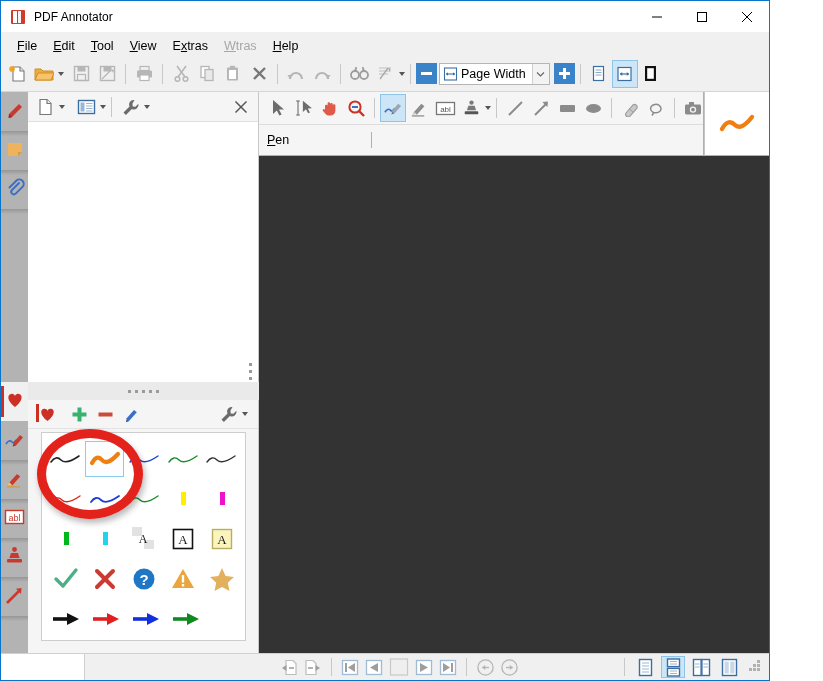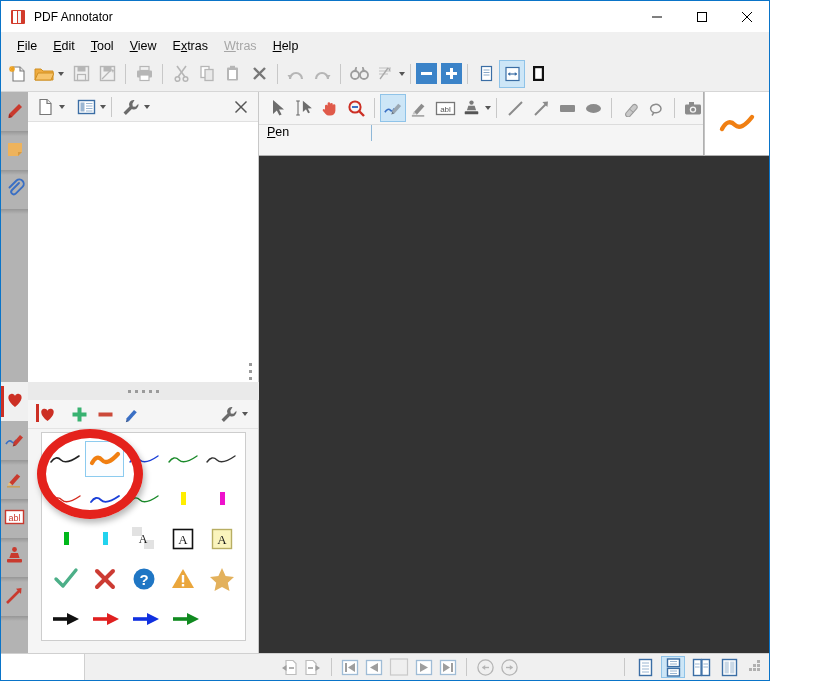--- a/index.html
+++ b/index.html
@@ -150,21 +150,21 @@
     background: #333333;
   }
   #anno-toolbar {
     position: absolute; left: 0; top: 0; right: 65px; height: 64px;
     background: #f5f5f5; border-bottom: 1px solid #b0b0b0; border-right: 1px solid #b0b0b0;
   }
   #anno-row1 {
     height: 33px; display:flex; align-items:center; padding-left: 6px;
     border-bottom: 1px solid #dcdcdc;
   }
-  #anno-row2 { height: 30px; display:flex; align-items:flex-start; padding-left: 8px; gap: 16px; }
+  #anno-row2 { height: 30px; display:flex; align-items:center; padding-left: 8px; gap: 16px; }
   #pen-label { font-size: 12.5px; color: #000; }
   #pen-label u { text-decoration: underline; }
   #anno-caret { width:1px; height:16px; background:#8fb8d8; margin-left: 66px; }
   #preview-box {
     position: absolute; right: 0; top: 0; width: 65px; height: 64px;
     background: #ffffff; border-left: 1px solid #c4c4c4; border-bottom: 1px solid #b0b0b0;
     display:flex; align-items:center; justify-content:center;
   }
 
   
@@ -356,20 +356,35 @@
       </svg>
     </div>
     <div class="caret"></div>
 
     <div class="tb-sep"></div>
 
     <div class="sq-blue">
       <div class="bar"></div>
     </div>
 
+    <div class="zoom-box">
+      <span style="display:flex;align-items:center;padding-left:3px">
+        <svg width="15" height="14" viewBox="0 0 15 14">
+          <rect x="1.5" y="1" width="12" height="12" fill="#fff" stroke="#3b6ea5" stroke-width="1.1"></rect>
+          <path d="M3 7 h9" stroke="#3b6ea5" stroke-width="1.1"></path>
+          <path d="M3 7 l2 -1.8 v3.6 z M12 7 l-2 -1.8 v3.6 z" fill="#3b6ea5"></path>
+        </svg>
+      </span>
+      <span class="ztext">Page Width</span>
+      <span class="zdrop">
+        <svg width="9" height="6" viewBox="0 0 9 6">
+            <path d="M1 1.5 L4.5 5 L8 1.5" fill="none" stroke="#666" stroke-width="1.1"></path>
+          </svg>
+      </span>
+    </div>
 
     <div style="width:4px"></div>
     <div class="sq-blue" style="position:relative">
       <div class="bar"></div>
         <div class="barv" style="left:9px;top:5px"></div>
     </div>
 
     <div class="tb-sep"></div>
 
     <div class="tb-btn">

